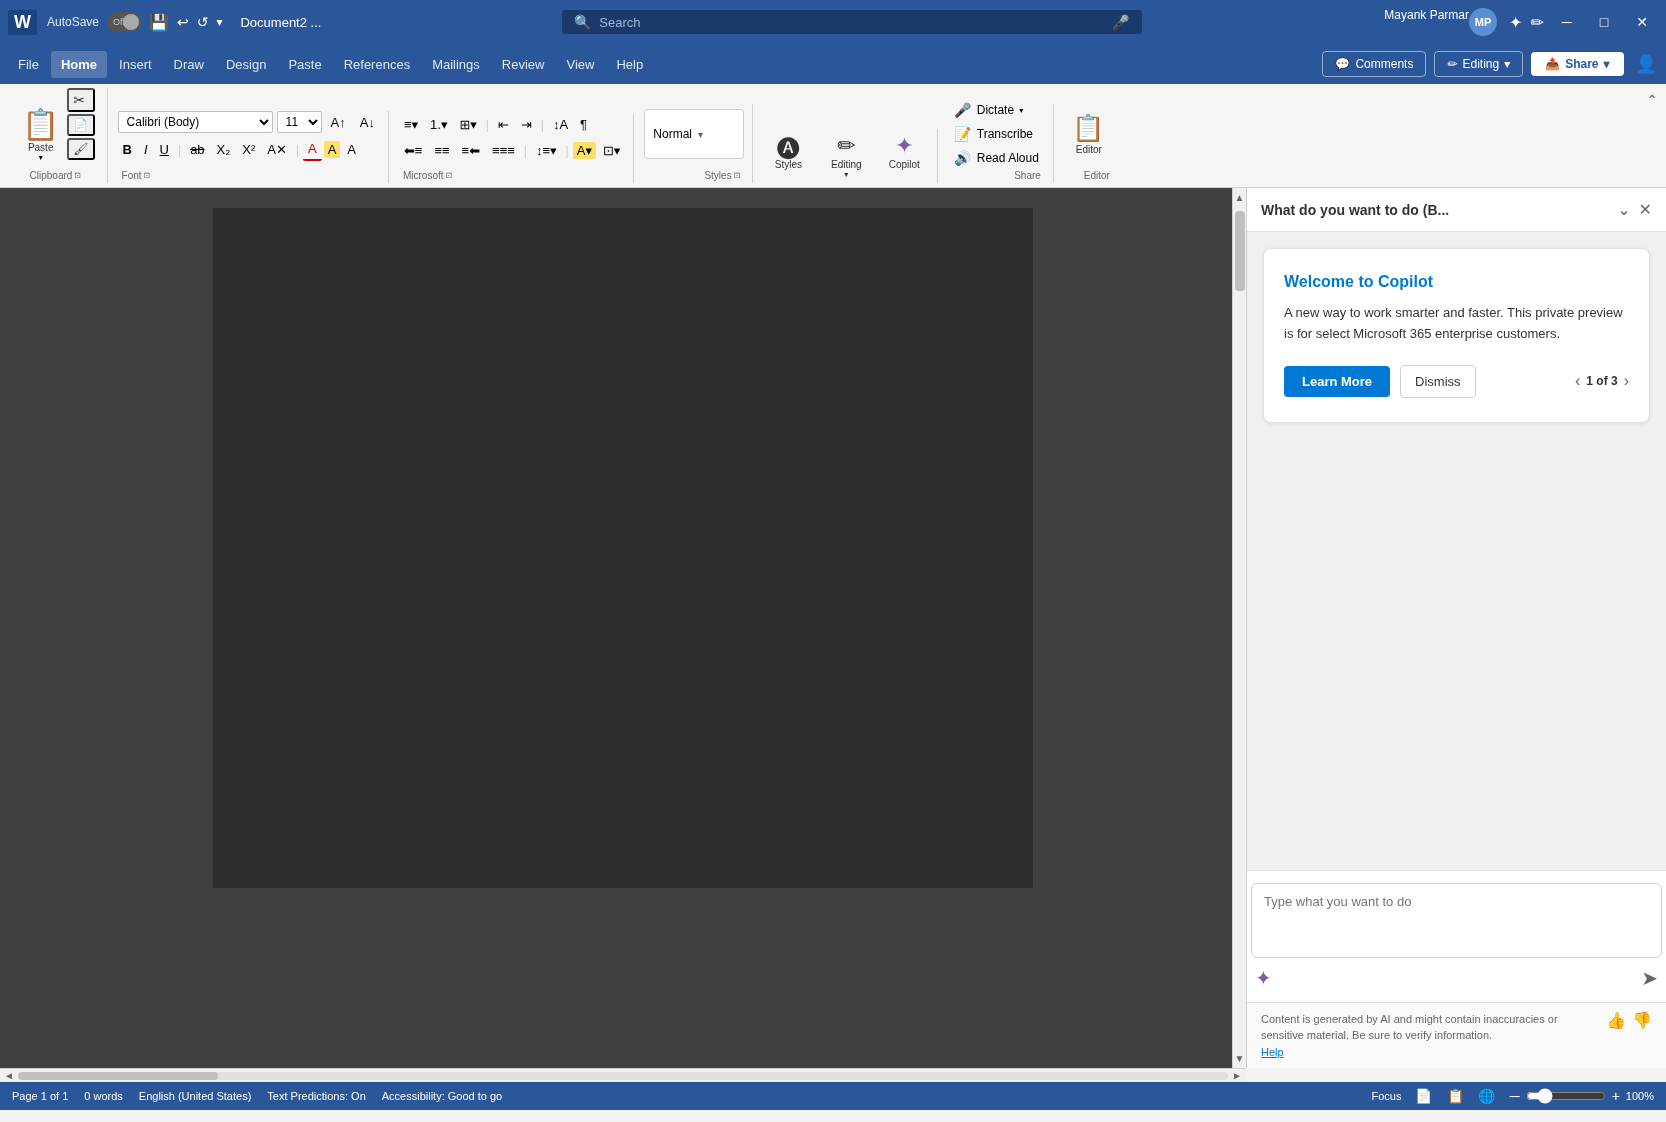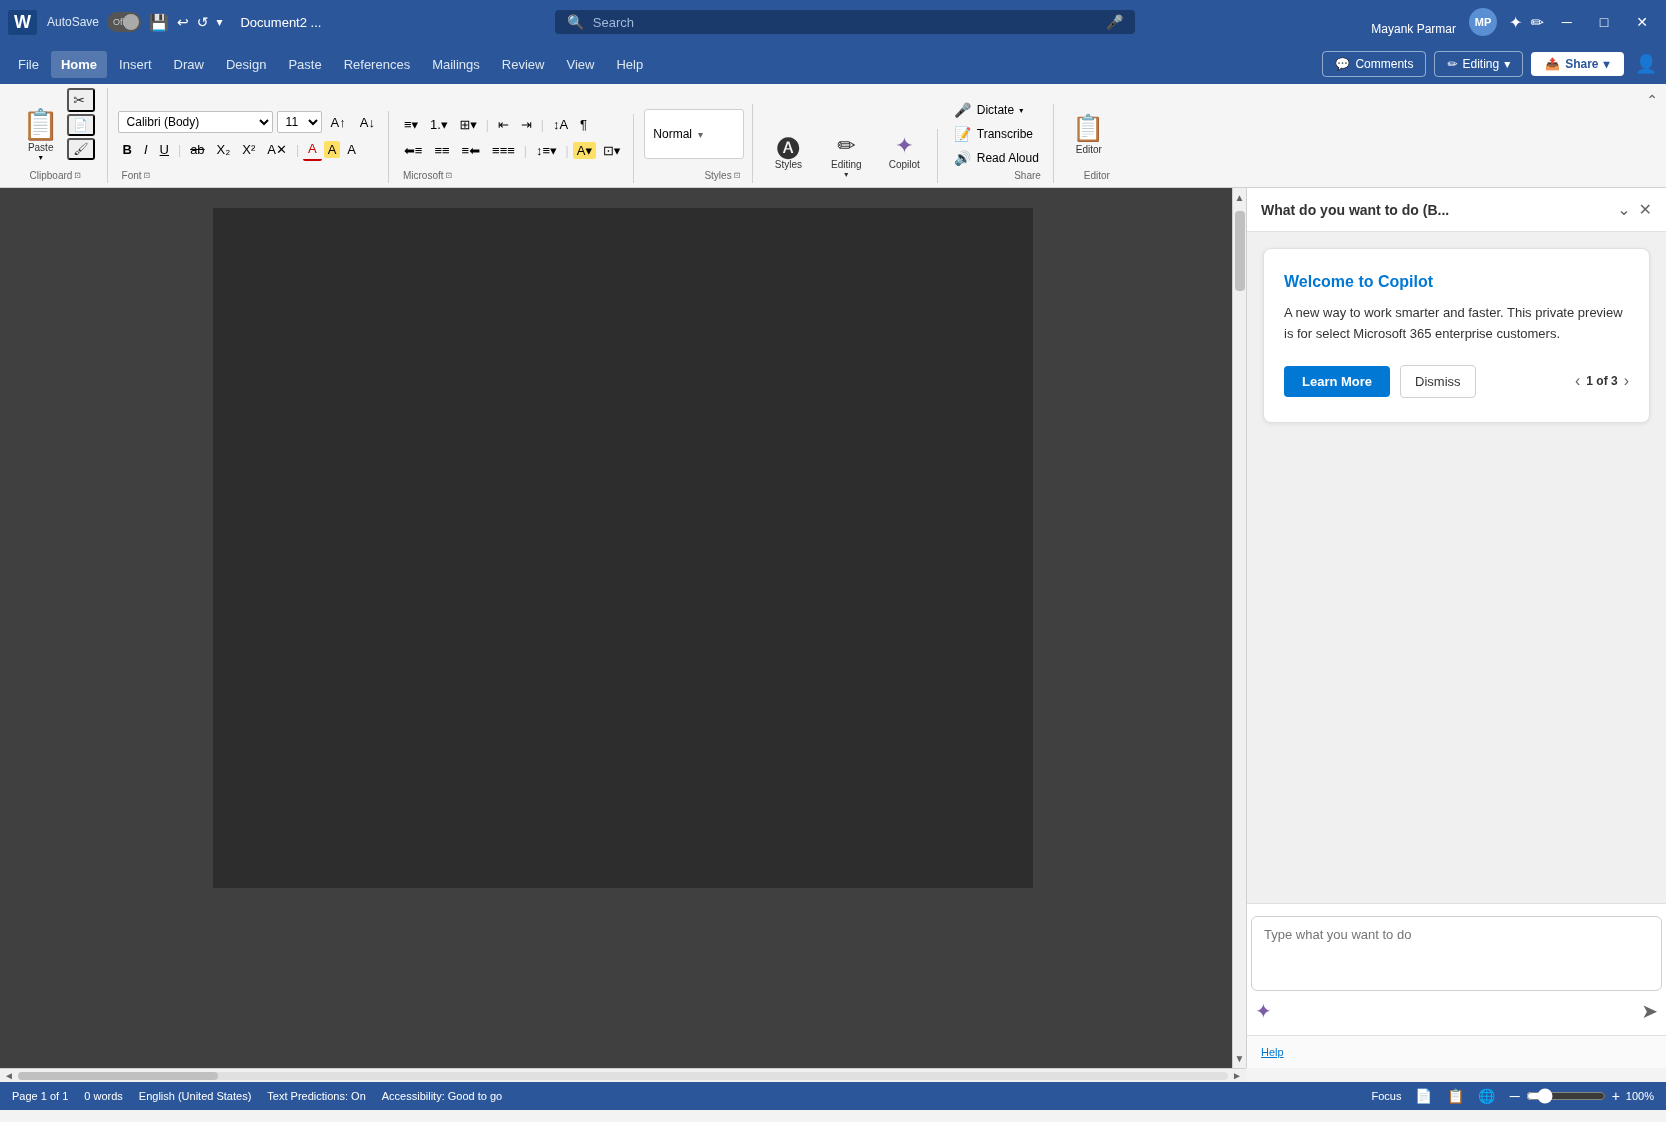--- a/index.html
+++ b/index.html
@@ -86,21 +86,21 @@
   <button style="background:none;border:none;color:white;font-size:14px;cursor:pointer;">↺</button>
   <button style="background:none;border:none;color:white;font-size:12px;cursor:pointer;">▾</button>
   <span style="font-size:13px; color:white; margin:0 10px;">Document2  ...</span>
 
   <div id="search-bar-title">
     <span style="color:#a0b8d8; font-size:14px;">🔍</span>
     <input type="text" style="background: transparent; border: none; outline: none; color: white; font-size: 13px; width: 100%;" placeholder="Search">
     <span style="color:#a0b8d8; font-size:14px; cursor:pointer;">🎤</span>
   </div>
 
-  <div style="display:flex; align-items:flex-end; gap:13px; margin-left:12px;">
+  <div style="display:flex; align-items:flex-start; gap:0; margin-left:12px;">
     <span style="font-size:12px; color:white;">Mayank Parmar</span>
     <div style="width:28px;height:28px;border-radius:50%;background:#5a8fd4;display:flex;align-items:center;justify-content:center;font-size:11px;font-weight:bold;color:white;">MP</div>
   </div>
   <button style="background:none;border:none;color:white;font-size:16px;cursor:pointer; margin-left:4px;">✦</button>
   <button style="background:none;border:none;color:white;font-size:16px;cursor:pointer;">✏</button>
   <button class="win-btn">─</button>
   <button class="win-btn">□</button>
   <button class="win-btn close">✕</button>
 </div>
 
@@ -331,20 +331,27 @@
       <div id="copilot-input-box" style="border:1px solid #d0d0d0; border-radius:6px; padding:10px 12px; min-height:70px; background:white; margin-bottom:8px;">
         <textarea style="width: 100%; border: none; outline: none; resize: none; font-size: 13px; color: rgb(153, 153, 153); background: transparent; min-height: 50px; font-family: inherit;" placeholder="Type what you want to do"></textarea>
       </div>
       <div style="display:flex; align-items:center; justify-content:space-between; padding:0 4px;">
         <span style="color:#7b5ea7; font-size:20px; cursor:pointer;">✦</span>
         <button style="background:none; border:none; cursor:pointer; color:#666; font-size:20px;">➤</button>
       </div>
     </div>
 
     <div id="copilot-footer" style="padding:8px 14px; font-size:11px; color:#666; line-height:1.5; background:#fafafa; border-top:1px solid #e0e0e0;">
+      <div style="display:flex; justify-content:space-between; align-items:flex-start;">
+        <span style="flex:1; padding-right:8px;">Content is generated by AI and might contain inaccuracies or sensitive material. Be sure to verify information.</span>
+        <div style="display:flex; gap:6px; flex-shrink:0;">
+          <button style="background:none;border:none;cursor:pointer;font-size:16px;color:#666;">👍</button>
+          <button style="background:none;border:none;cursor:pointer;font-size:16px;color:#666;">👎</button>
+        </div>
+      </div>
       <a style="color:#0078d4; cursor:pointer; text-decoration:underline; font-size:11px;">Help</a>
     </div>
   </div>
 </div>
 
 <div style="height:14px; background:#f0f0f0; border-top:1px solid #d0d0d0; display:flex; align-items:center; padding:0 4px; width:calc(100% - 420px);">
   <button style="background:none;border:none;font-size:10px;cursor:pointer;color:#666;">◄</button>
   <div style="flex:1; height:8px; background:#e0e0e0; border-radius:4px; position:relative; margin:0 4px;">
     <div style="position:absolute; left:0; width:200px; height:8px; background:#c0c0c0; border-radius:4px; cursor:pointer;"></div>
   </div>

